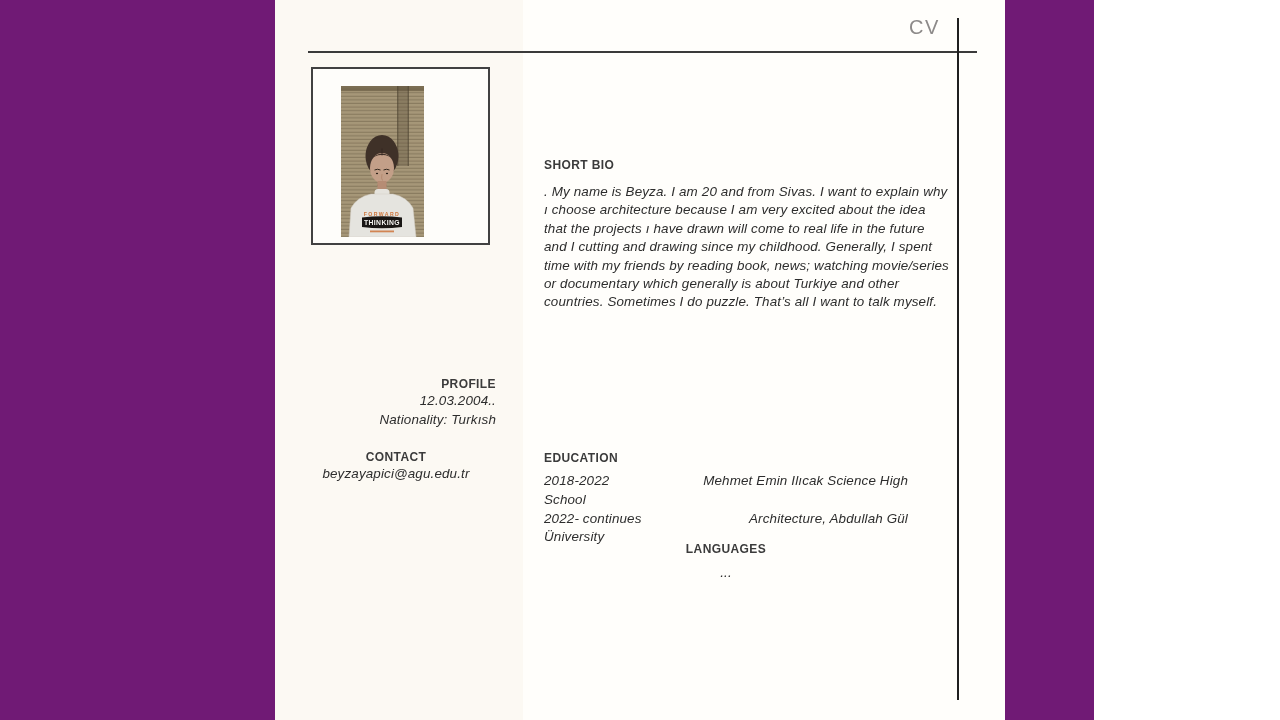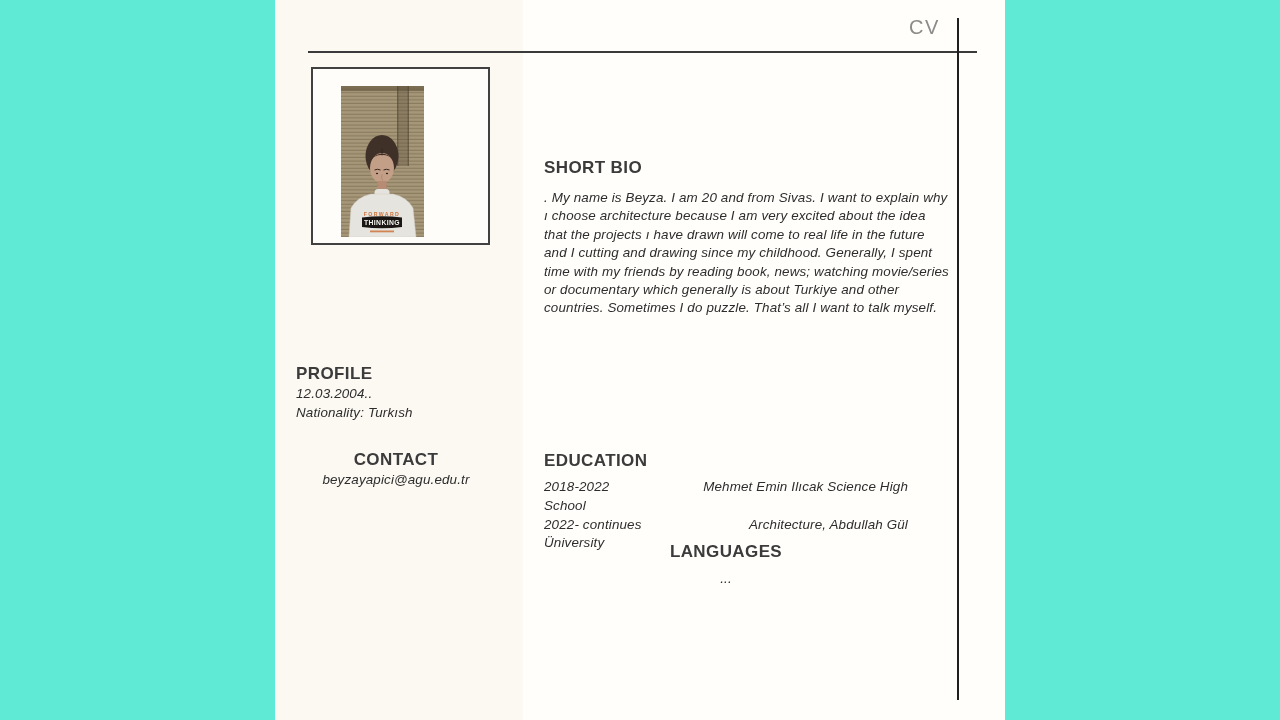--- a/index.html
+++ b/index.html
@@ -1,34 +1,34 @@
 <!DOCTYPE html>
 <html><head>
 <meta charset="utf-8">
 <style>
   html,body{margin:0;padding:0;background:#ffffff;}
-  .canvas{position:relative;width:1280px;height:720px;background:#5eead4;overflow:hidden;
+  .canvas{position:relative;width:1094px;height:720px;background:#701a75;overflow:hidden;
           font-family:"Liberation Sans", sans-serif;}
   .page{position:absolute;left:275px;top:0;width:730px;height:720px;background:#fffefb;}
   .left-band{position:absolute;left:0;top:0;width:248px;height:720px;background:#fcf9f3;}
   .hline{position:absolute;left:33px;top:51px;width:669px;height:2px;background:#3a3a3a;}
   .vline{position:absolute;left:682px;top:18px;width:2px;height:682px;background:#1f1f1f;}
   .cv-label{position:absolute;left:634px;top:16px;font-size:20px;letter-spacing:1.5px;
             color:#8d8a89;font-weight:400;}
   .photo-frame{position:absolute;left:36px;top:67px;width:175px;height:174px;
                border:2px solid #414141;background:#fefdfa;}
   .photo{position:absolute;left:28px;top:17px;width:83px;height:151px;display:block;}
 
-  .section-heading{font-size:17px;font-weight:600;color:#3b3b3b;letter-spacing:0.4px;}
+  .section-heading{font-size:12px;font-weight:600;color:#3b3b3b;letter-spacing:0.4px;}
   .body-text{font-size:13.4px;color:#2d2d2d;letter-spacing:0.15px;font-style:italic;}
 
   .bio-block{position:absolute;left:269px;top:158px;width:406px;}
   .bio-text{margin:11px 0 0 0;line-height:18.4px;}
 
-  .profile-block{position:absolute;left:21px;top:364px;width:200px;text-align:left;}
+  .profile-block{position:absolute;left:21px;top:377px;width:200px;text-align:right;}
   .contact-block{position:absolute;left:21px;top:450px;width:200px;text-align:center;}
   .centered-line{line-height:19px;}
   .centered-line + .centered-line{margin-top:0;}
 
   .education-block{position:absolute;left:269px;top:451px;width:364px;}
   .edu-lines{margin-top:7px;}
   .edu-line{display:flex;line-height:18.8px;}
   .edu-right{margin-left:auto;}
 
   .languages-block{position:absolute;left:269px;top:542px;width:364px;text-align:center;}

